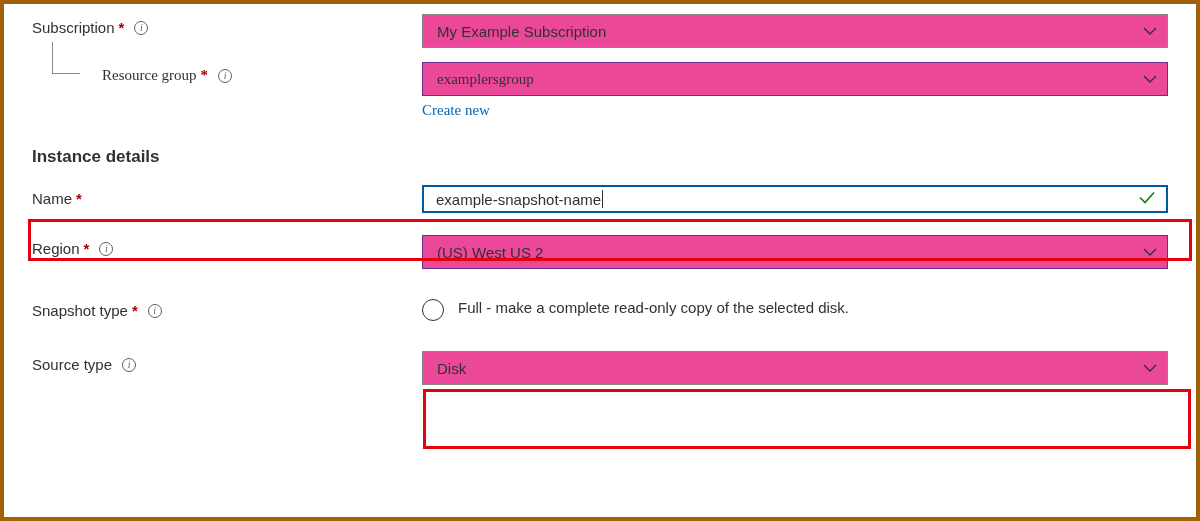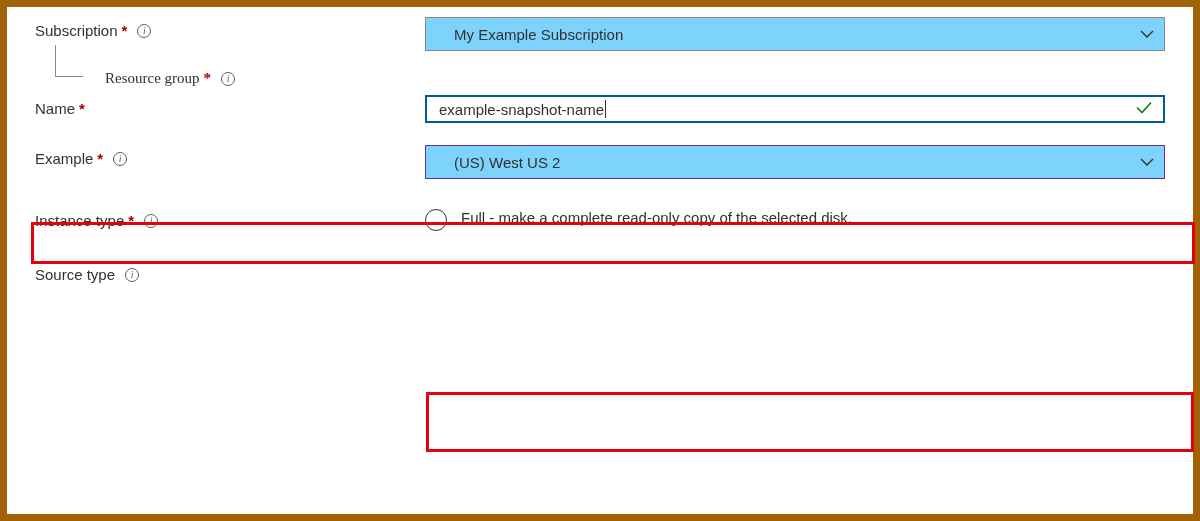--- a/index.html
+++ b/index.html
@@ -6,21 +6,21 @@
   html, body {
     margin: 0; padding: 0;
     font-family: "Segoe UI", -apple-system, sans-serif;
     font-size: 15px;
     color: #323130;
     background: #fff;
   }
   .page {
     width: 1200px;
     height: 521px;
-    border: 7px solid #a16207;
+    border: 4px solid #a16207;
     padding: 10px 28px 0 28px;
     position: relative;
   }
   .row {
     display: flex;
     align-items: flex-start;
     margin-bottom: 14px;
   }
   .label-col {
     width: 390px;
@@ -65,23 +65,23 @@
     flex: 1;
     display: flex;
     flex-direction: column;
     position: relative;
   }
   .dropdown {
     height: 34px;
     border: 1px solid #8a8886;
     display: flex;
     align-items: center;
-    padding: 0 36px 0 28px;
-    position: relative;
-    background: #7dd3fc;
+    padding: 0 36px 0 14px;
+    position: relative;
+    background: #ec4899;
   }
   .dropdown.purple { border-color: #6b2e8f; }
   .chevron {
     position: absolute;
     right: 10px; top: 50%;
     transform: translateY(-50%);
   }
   .chevron svg { display: block; }
   .textbox {
     height: 28px;
@@ -186,22 +186,34 @@
     </div>
   </div>
 
   <div class="row" style="margin-bottom:8px;font-family:Liberation Serif, serif;">
     <div class="label-col indent">
       <div class="elbow"></div>
       <span class="label-text">Resource group</span>
       <span class="req">*</span>
       <span class="info-icon"></span>
     </div>
-  </div>
-
+    <div class="field-col">
+      <div class="dropdown purple">
+        <span>examplersgroup</span>
+        <span class="chevron">
+          <svg width="14" height="10" viewBox="0 0 14 10">
+              <path d="M1 2 L7 8 L13 2" stroke="#323130" stroke-width="1.4" fill="none"></path>
+            </svg>
+        </span>
+      </div>
+      <span class="link">Create new</span>
+    </div>
+  </div>
+
+  <div class="section-header">Instance details</div>
 
   <div class="row" style="margin-bottom:22px;">
     <div class="label-col">
       <span class="label-text">Name</span>
       <span class="req">*</span>
     </div>
     <div class="field-col">
       <div class="textbox">
         <span>example-snapshot-name</span>
           <span class="caret"></span>
@@ -209,54 +221,64 @@
           <svg width="18" height="14" viewBox="0 0 18 14">
               <path d="M2 7 L7 12 L16 2" stroke="#107c10" stroke-width="1.6" fill="none"></path>
             </svg>
         </span>
       </div>
     </div>
   </div>
 
   <div class="row" style="margin-bottom:28px;">
     <div class="label-col">
-      <span class="label-text">Example</span>
+      <span class="label-text">Region</span>
       <span class="req">*</span>
       <span class="info-icon"></span>
     </div>
     <div class="field-col">
       <div class="dropdown purple">
         <span>(US) West US 2</span>
         <span class="chevron">
           <svg width="14" height="10" viewBox="0 0 14 10">
               <path d="M1 2 L7 8 L13 2" stroke="#323130" stroke-width="1.4" fill="none"></path>
             </svg>
         </span>
       </div>
     </div>
   </div>
 
   <div class="row" style="margin-bottom:30px;">
     <div class="label-col">
-      <span class="label-text">Instance type</span>
+      <span class="label-text">Snapshot type</span>
       <span class="req">*</span>
       <span class="info-icon"></span>
     </div>
     <div class="field-col">
       <div class="radio-group">
         <div class="radio-item">
           <div class="radio-circle"></div>
           <div class="radio-label">Full - make a complete read-only copy of the selected disk.</div>
         </div>
       </div>
     </div>
   </div>
 
   <div class="row" style="margin-bottom:0;">
     <div class="label-col">
       <span class="label-text">Source type</span>
       <span class="info-icon"></span>
     </div>
+    <div class="field-col">
+      <div class="dropdown">
+        <span>Disk</span>
+        <span class="chevron">
+          <svg width="14" height="10" viewBox="0 0 14 10">
+              <path d="M1 2 L7 8 L13 2" stroke="#323130" stroke-width="1.4" fill="none"></path>
+            </svg>
+        </span>
+      </div>
+    </div>
   </div>
 
   <div class="highlight-name"></div>
   <div class="highlight-incremental"></div>
 </div>
 
 </body></html>

